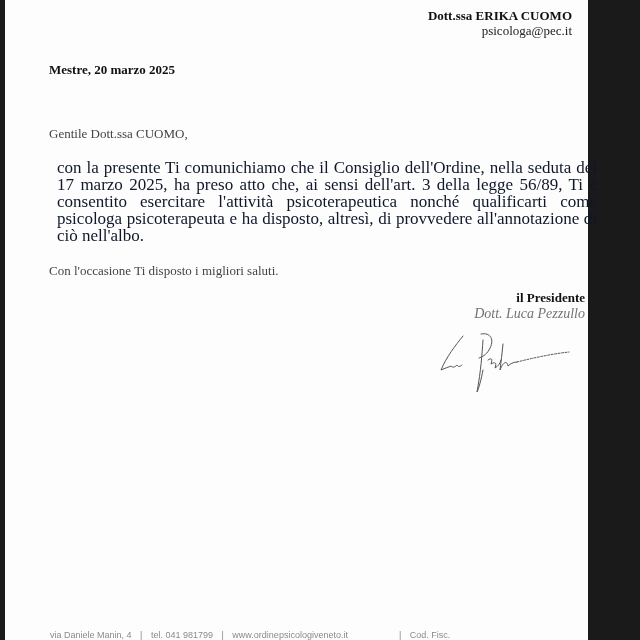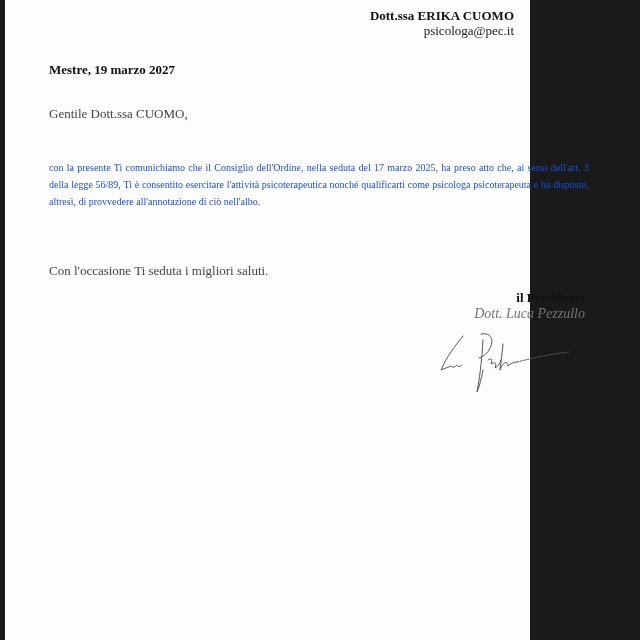--- a/index.html
+++ b/index.html
@@ -13,21 +13,21 @@
     .frame {
       position: relative;
       width: 640px;
       height: 640px;
       background: #1a1a1a;
     }
     .page {
       position: absolute;
       left: 5px;
       top: 0;
-      width: 525px;
+      width: 583px;
       height: 640px;
       background: #fdfdfd;
       font-family: "Liberation Serif", "DejaVu Serif", serif;
       color: #333;
     }
     .sender {
       position: absolute;
       right: 16px;
       top: 8px;
       text-align: right;
@@ -46,32 +46,32 @@
       position: absolute;
       left: 44px;
       top: 62px;
       font-weight: bold;
       font-size: 13px;
       color: #111;
     }
     .salutation {
       position: absolute;
       left: 44px;
-      top: 106px;
+      top: 126px;
       font-size: 13px;
       color: #444;
     }
     .body-text {
       position: absolute;
-      left: 44px;
+      left: 52px;
       top: 159px;
       width: 540px;
-      font-size: 10px;
+      font-size: 17px;
       line-height: 17px;
-      color: #1d4ed8;
+      color: #0f172a;
       text-align: justify;
     }
     .closing {
       position: absolute;
       left: 44px;
       top: 263px;
       font-size: 13px;
       color: #444;
     }
     .sign-block {
@@ -121,27 +121,27 @@
 <body>
 
 <div class="frame">
   <div class="page">
 
     <div class="sender">
       <div class="sender-name">Dott.ssa ERIKA CUOMO</div>
       <div class="sender-email">psicologa@pec.it</div>
     </div>
 
-    <div class="date">Mestre, 19 marzo 2027</div>
+    <div class="date">Mestre, 20 marzo 2025</div>
 
     <div class="salutation">Gentile Dott.ssa CUOMO,</div>
 
     <div class="body-text">con la presente Ti comunichiamo che il Consiglio dell'Ordine, nella seduta del 17 marzo 2025, ha preso atto che, ai sensi dell'art. 3 della legge 56/89, Ti è consentito esercitare l'attività psicoterapeutica nonché qualificarti come psicologa psicoterapeuta e ha disposto, altresì, di provvedere all'annotazione di ciò nell'albo.</div>
 
-    <div class="closing">Con l'occasione Ti seduta i migliori saluti.</div>
+    <div class="closing">Con l'occasione Ti disposto i migliori saluti.</div>
 
     <div class="sign-block">
       <div class="sign-title">il Presidente</div>
       <div class="sign-name">Dott. Luca Pezzullo</div>
     </div>
 
     <svg class="signature" viewBox="0 0 150 70">
       <g fill="none" stroke="#555" stroke-width="1" stroke-linecap="round" stroke-linejoin="round">
 
         <path d="M30 6 C22 16, 14 26, 8 40 C12 38, 16 37, 18 36 C20 38, 22 37, 24 35 C25 37, 27 37, 29 35"></path>
@@ -151,15 +151,25 @@
         <path d="M48 4 C58 2, 62 10, 56 20 C53 25, 49 27, 46 28"></path>
 
         <path d="M55 30 C58 28, 60 28, 58 34 C62 32, 64 32, 62 38 C65 36, 67 34, 68 30"></path>
 
         <path d="M70 14 C69 24, 68 32, 67 40 C70 32, 74 30, 75 36 C77 34, 80 32, 84 32"></path>
 
         <path d="M84 32 C100 28, 118 24, 136 22" stroke-dasharray="2 1.5"></path>
       </g>
     </svg>
 
+    <div class="footer">
+      <span>via Daniele Manin, 4</span>
+      <span class="sep">|</span>
+      <span>tel. 041 981799</span>
+      <span class="sep">|</span>
+      <span>www.ordinepsicologiveneto.it</span>
+      <span class="gap"></span>
+      <span class="sep">|</span>
+      <span>Cod. Fisc.</span>
+    </div>
 
   </div>
 </div>
 
 </body></html>

